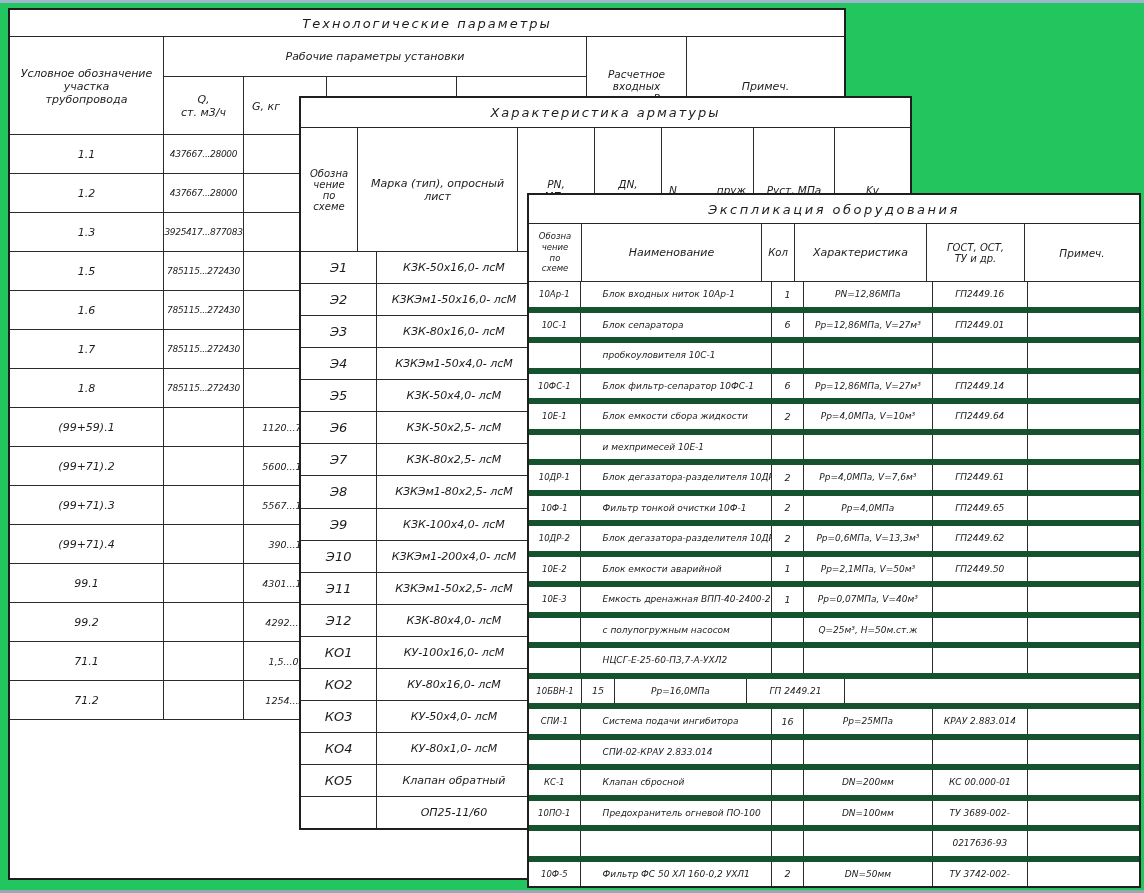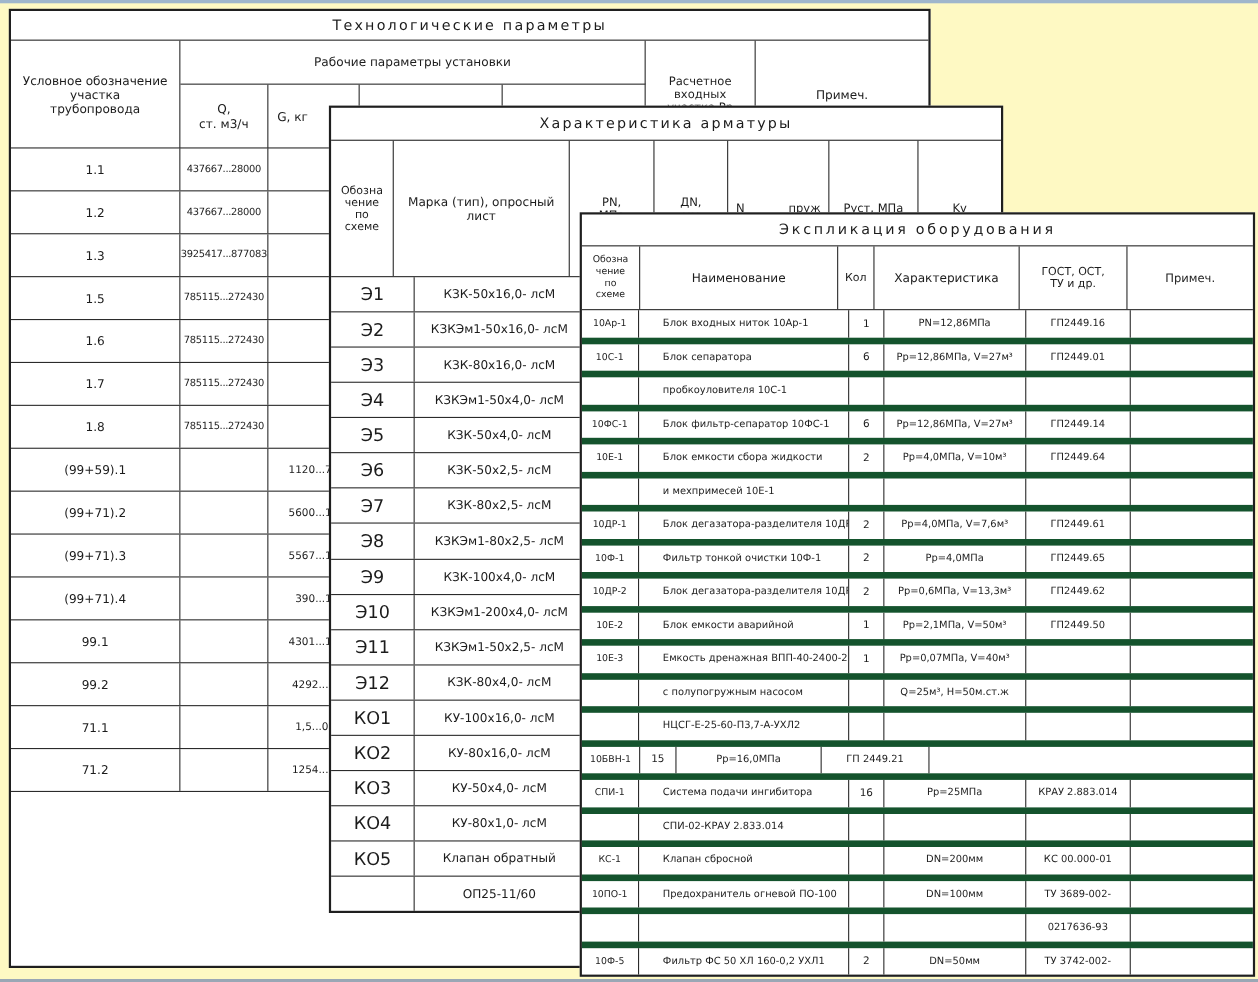--- a/index.html
+++ b/index.html
@@ -1,18 +1,18 @@
 <!DOCTYPE html>
 <html><head>
 <meta charset="utf-8">
 <style>
   * { box-sizing: border-box; margin: 0; padding: 0; }
   html, body { width: 1144px; height: 893px; background: #ffffff; overflow: hidden; }
   body { font-family: "DejaVu Sans", sans-serif; color: #1c1c1c; }
-  .screen { position: relative; width: 1144px; height: 893px; background: #fef9c3; }
+  .screen { position: relative; width: 1144px; height: 893px; background: #22c55e; font-style: italic; }
   .frame-top { position: absolute; top: 0; left: 0; width: 100%; height: 3px; }
   .frame-bottom { position: absolute; bottom: 0; left: 0; width: 100%; height: 3px; }
 
   .sheet { position: absolute; background: #ffffff; border: 2px solid #1f1f1f; }
   #sheet1 { left: 8px; top: 8px; width: 838px; height: 872px; z-index: 1; }
   #sheet2 { left: 299px; top: 96px; width: 613px; height: 734px; z-index: 2; }
   #sheet3 { left: 527px; top: 193px; width: 614px; height: 695px; z-index: 3; }
 
   .tbl-title { display: flex; align-items: center; justify-content: center;
     font-size: 13px; letter-spacing: 2px; border-bottom: 1px solid #262626; white-space: nowrap; }
@@ -56,21 +56,21 @@
   .s2-h-npr    { width: 92px; display: flex; align-items: center; justify-content: space-between;
                  padding: 0 7px; font-size: 10.5px; }
   .s2-h-rust   { width: 81px; font-size: 10.5px; }
   .s2-h-kv     { width: 75px; font-size: 10.5px; }
   .s2-body { display: flex; flex-direction: column; height: 576px; }
   .s2-row  { flex: 1; display: flex; border-bottom: 1px solid #2b2b2b; }
   .s2-row:last-child { border-bottom: none; }
   .s2-row > div { display: flex; align-items: center; justify-content: center;
     border-right: 1px solid #2b2b2b; overflow: hidden; white-space: nowrap; }
   .s2-row > div:last-child { border-right: none; }
-  .s2-cid   { width: 79px; font-size: 16px; }
+  .s2-cid   { width: 79px; font-size: 13px; }
   .s2-cmark { width: 160px; font-size: 11px; }
   .s2-cpn { width: 77px; } .s2-cdn { width: 67px; } .s2-cnpr { width: 92px; }
   .s2-crust { width: 81px; } .s2-ckv { width: 75px; }
 
   
   .s3-head { display: flex; height: 58px; border-bottom: 1px solid #2b2b2b; }
   .s3-head > div { border-right: 1px solid #2b2b2b; }
   .s3-head > div:last-child { border-right: none; }
   .s3-h-scheme { width: 53px; font-size: 8.5px; line-height: 1.25; }
   .s3-h-name   { width: 180px; font-size: 11px; text-align: right; }

